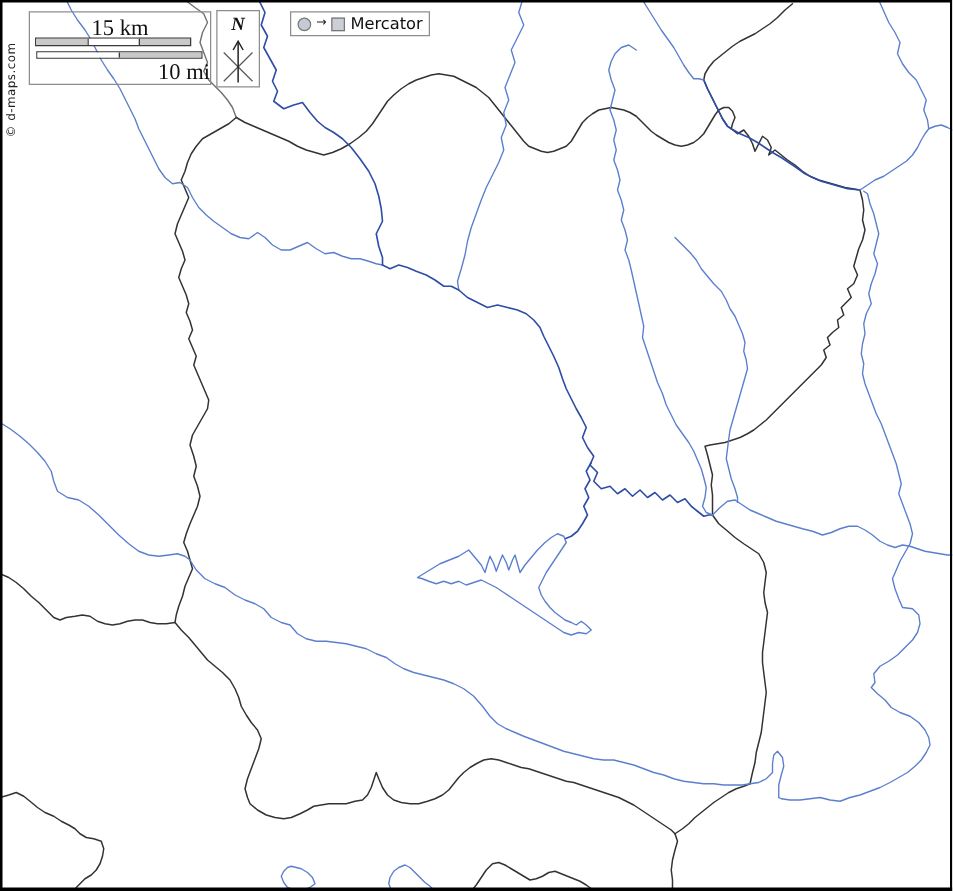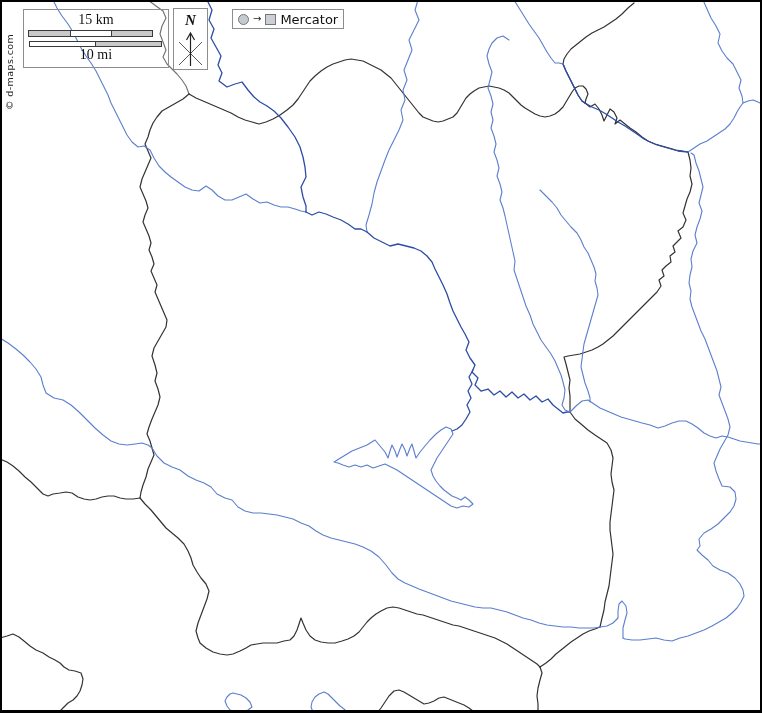--- a/index.html
+++ b/index.html
@@ -13,23 +13,23 @@
   .river-dark{stroke:#2d4da6;stroke-width:1.3;}
   .frame{fill:none;stroke:#000;stroke-width:2;}
 
   .credit{position:absolute;left:4px;top:110px;transform:rotate(-90deg);
           transform-origin:0 0;white-space:nowrap;font-size:9.5px;color:#222;
           letter-spacing:.4px;font-family:"DejaVu Sans",sans-serif;}
 
   .scalebox{position:absolute;left:23px;top:9px;width:144px;height:57px;
             border:1px solid #8d8d8d;}
   .scale-label{position:absolute;left:0;right:0;text-align:center;color:#111;
-               font-family:"Liberation Serif",serif;font-size:14px;}
+               font-family:"Liberation Serif",serif;font-size:18px;}
   .lbl-km{top:2px;}
-  .lbl-mi{top:37px;}
+  .lbl-mi{top:37px;text-align:right;}
   .sbar{position:absolute;display:flex;border:1px solid #3a3a3a;box-sizing:border-box;}
   .bar-km{left:4px;top:20px;width:125px;height:7px;}
   .bar-mi{left:5px;top:31px;width:133px;height:6px;}
   .seg{height:100%;box-sizing:border-box;}
   .seg+.seg{border-left:1px solid #3a3a3a;}
   .seg-gray{background:#c9c9c9;}
   .seg-white{background:#ffffff;}
 
   .northbox{position:absolute;left:173px;top:8px;width:33px;height:60px;
             border:1px solid #8d8d8d;text-align:center;}

